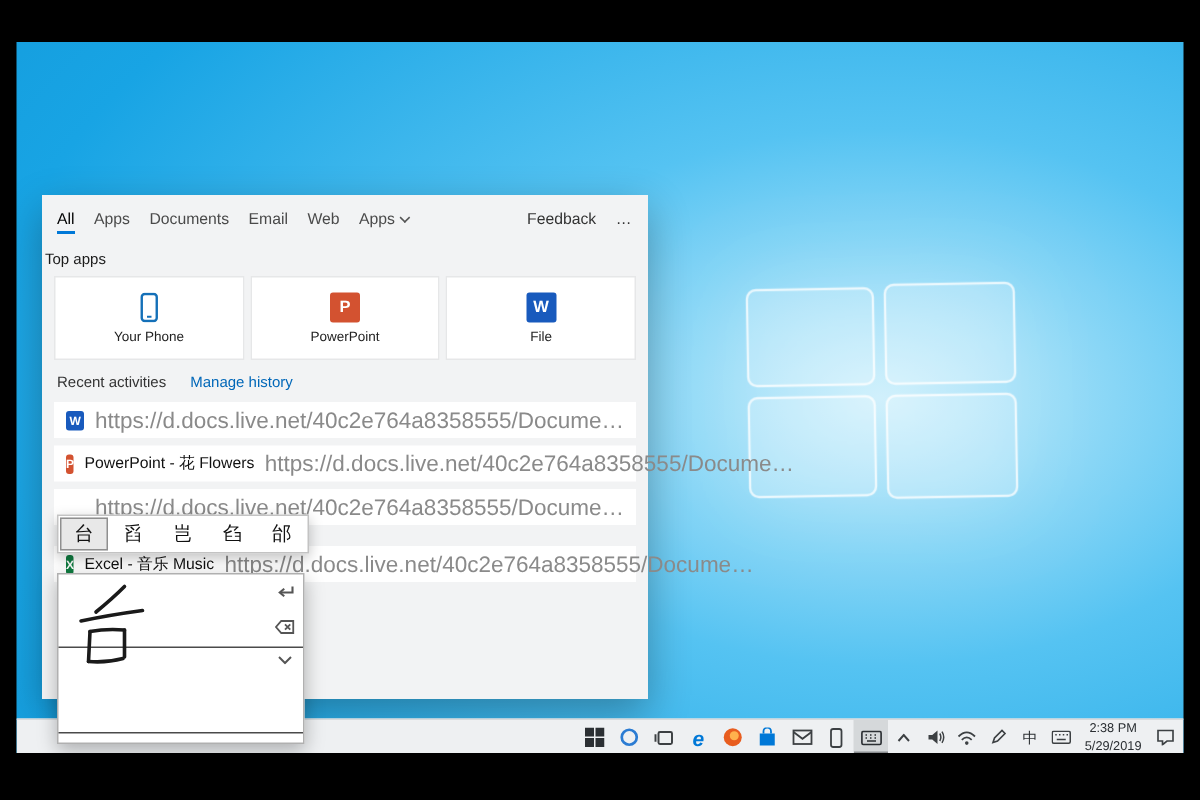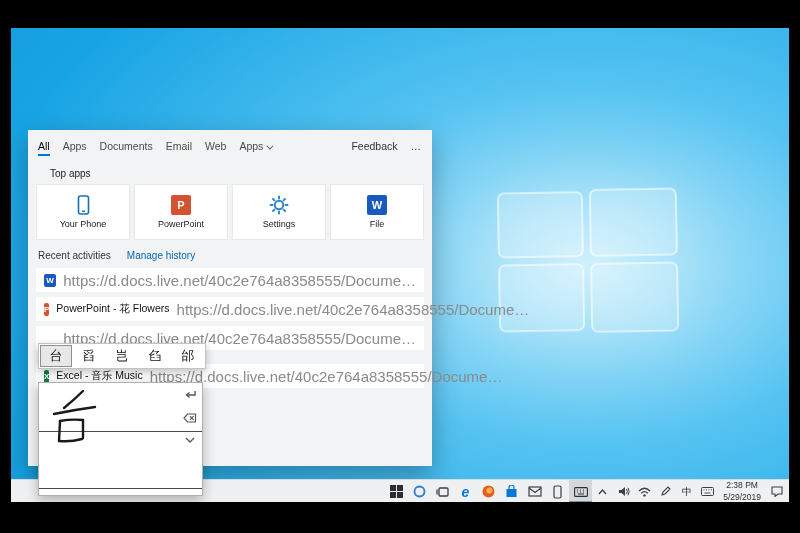--- a/index.html
+++ b/index.html
@@ -18,21 +18,21 @@
   
   .search-panel{position:absolute;left:17px;top:102px;width:404px;height:336px;background:#f2f3f4;
     box-shadow:0 10px 26px rgba(0,0,0,.30);font-size:10.5px;color:#333}
   .tabs{display:flex;align-items:flex-end;gap:13px;padding:8px 10px 0 10px;height:26px}
   .tab{color:#4a4a4a;padding-bottom:4px;cursor:default}
   .tab.selected{color:#000;border-bottom:2px solid #0078d7;padding-bottom:2px}
   .tab .chev{display:inline-block;width:5px;height:5px;border-right:1px solid #555;border-bottom:1px solid #555;
     transform:rotate(45deg) translateY(-2px);margin-left:3px}
   .tab-feedback{margin-left:auto;color:#333;padding-bottom:4px}
   .tab-overflow{color:#333;padding-bottom:4px;letter-spacing:1px}
-  .sec-label{font-size:10px;color:#1b1b1b;margin:12px 10px 5px 22px}
+  .sec-label{font-size:10px;color:#1b1b1b;margin:12px 10px 5px 2px}
   .tiles{display:flex;gap:4px;margin:0 8px;height:56px}
   .tile{flex:1;background:#fff;border:1px solid #e6e7e8;display:flex;flex-direction:column;align-items:center;
     justify-content:center;gap:4px}
   .tile-label{font-size:9px;color:#222}
   .badge{display:flex;align-items:center;justify-content:center;color:#fff;font-weight:bold;border-radius:2px}
   .badge.word{background:#185abd}.badge.ppt{background:#d35230}.badge.excel{background:#107c41}
   .tile .badge{width:20px;height:20px;font-size:11px}
   .recent-head{display:flex;gap:16px;margin:10px 10px 7px 10px;font-size:10px}
   .manage{color:#0067b8}
   .row{height:24px;background:#fff;margin:0 8px 5px 8px;display:flex;align-items:center;gap:7px;padding:0 8px}
@@ -99,36 +99,20 @@
       <div class="tile">
         <svg width="13" height="20" viewBox="0 0 13 20">
           <rect x="1.5" y="1" width="10" height="18" rx="2" fill="none" stroke="#1470b8" stroke-width="1.6"></rect>
           <line x1="5" y1="16.2" x2="8" y2="16.2" stroke="#1470b8" stroke-width="1.4"></line>
         </svg>
         <span class="tile-label">Your Phone</span>
       </div>
       <div class="tile">
         <span class="badge ppt">P</span>
         <span class="tile-label">PowerPoint</span>
-      </div>
-      <div class="tile">
-        <svg width="20" height="20" viewBox="0 0 20 20">
-          <circle cx="10" cy="10" r="4.2" fill="none" stroke="#2f86c6" stroke-width="2"></circle>
-          <g stroke="#2f86c6" stroke-width="2" stroke-linecap="round">
-            <line x1="10" y1="1.5" x2="10" y2="3.5"></line>
-              <line x1="10" y1="16.5" x2="10" y2="18.5"></line>
-            <line x1="1.5" y1="10" x2="3.5" y2="10"></line>
-              <line x1="16.5" y1="10" x2="18.5" y2="10"></line>
-            <line x1="4" y1="4" x2="5.4" y2="5.4"></line>
-              <line x1="14.6" y1="14.6" x2="16" y2="16"></line>
-            <line x1="4" y1="16" x2="5.4" y2="14.6"></line>
-              <line x1="14.6" y1="5.4" x2="16" y2="4"></line>
-          </g>
-        </svg>
-        <span class="tile-label">Settings</span>
       </div>
       <div class="tile">
         <span class="badge word">W</span>
         <span class="tile-label">File</span>
       </div>
     </div>
 
     <div class="recent-head">
       <span>Recent activities</span>
       <span class="manage">Manage history</span>

